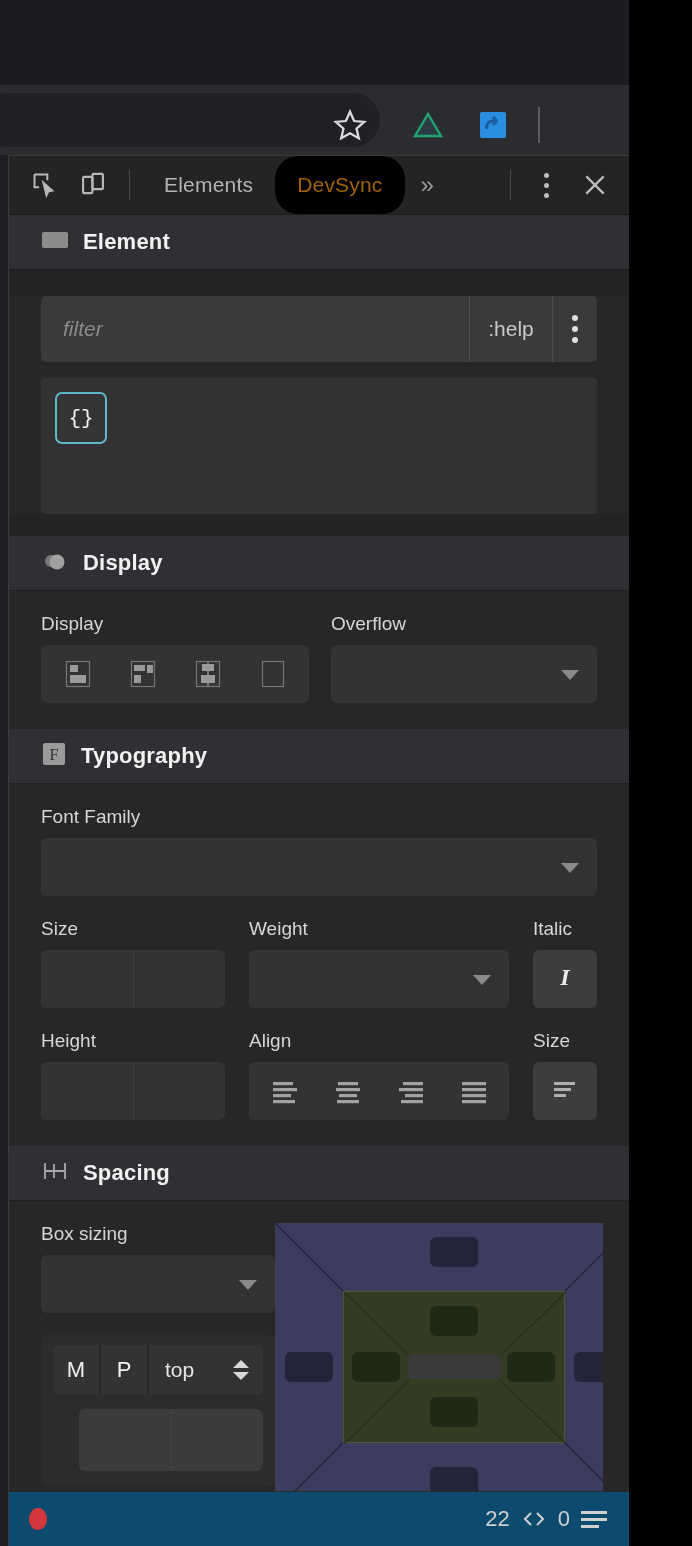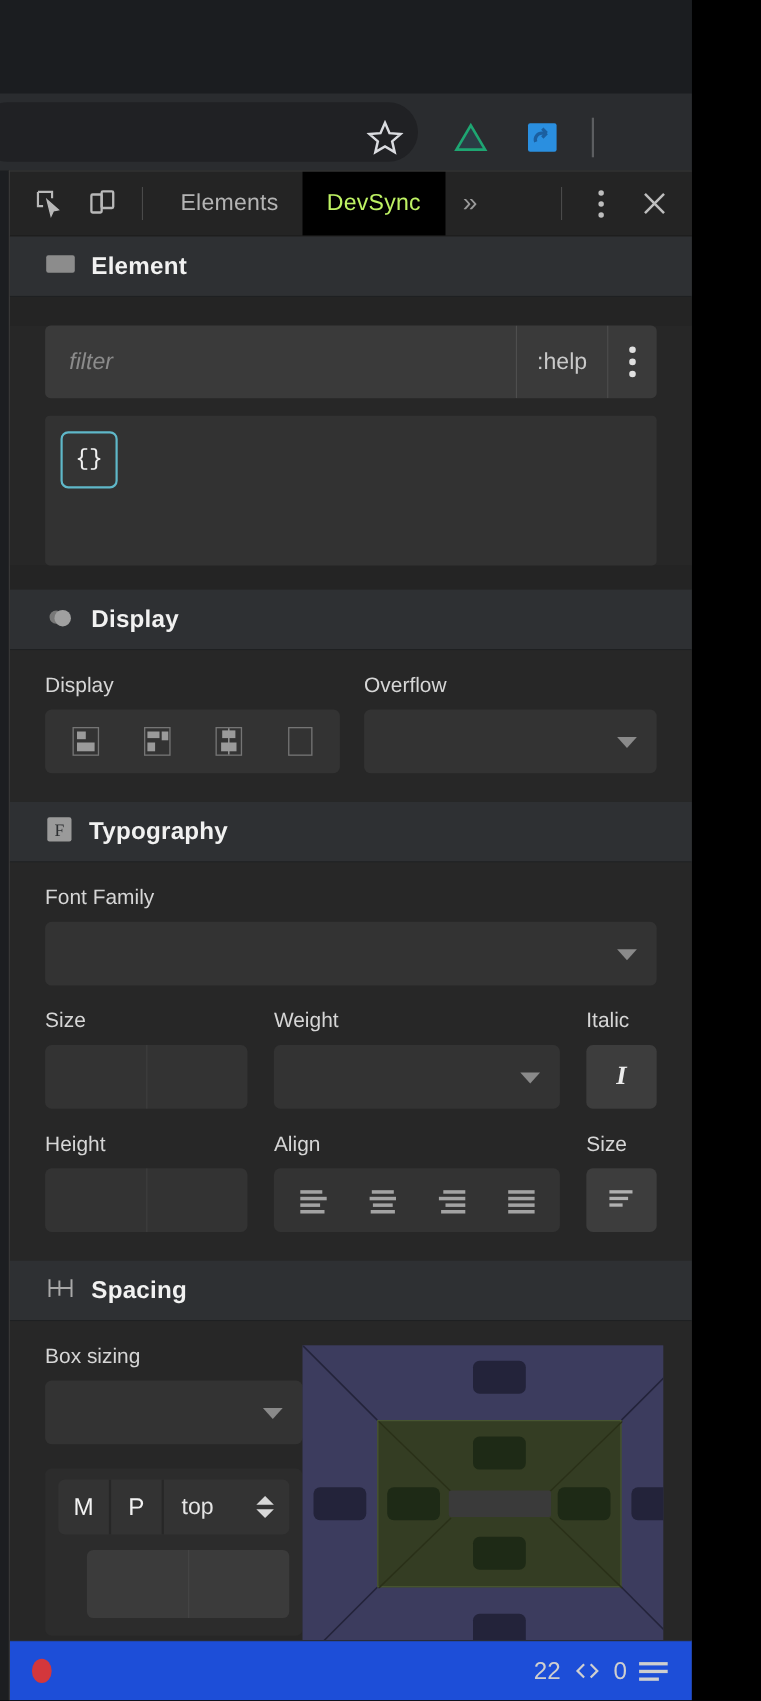--- a/index.html
+++ b/index.html
@@ -136,21 +136,22 @@
     padding: 0 22px;
     display: flex;
     align-items: center;
     font-size: 21px;
     color: #b4b4b4;
     cursor: pointer;
     letter-spacing: .2px;
   }
   .dt-tab.active {
     background: #000000;
-    color: #bef264;
+    color: #a16207;
+    border-radius: 23px;
   }
   .dt-more {
     padding: 0 16px;
     font-size: 24px;
     color: #9a9a9a;
     cursor: pointer;
     display:flex;align-items:center;height:58px;
   }
   .dt-tabbar-right {
     margin-left: auto;
@@ -447,21 +448,21 @@
     width: 48px; height: 30px;
     cursor: text;
   }
   .bm-in.pad { background: #1e2a16; }
 
   
   .statusbar {
     position: absolute;
     left: 0; right: 0; bottom: 0;
     height: 54px;
-    background: #1d4ed8;
+    background: #0c4a6e;
     border-top: 1px solid #2a2a2a;
     display: flex;
     align-items: center;
     padding: 0 22px 0 20px;
   }
   .rec-dot {
     width: 18px; height: 22px;
     border-radius: 50%;
     background: #d3373c;
     cursor: pointer;

